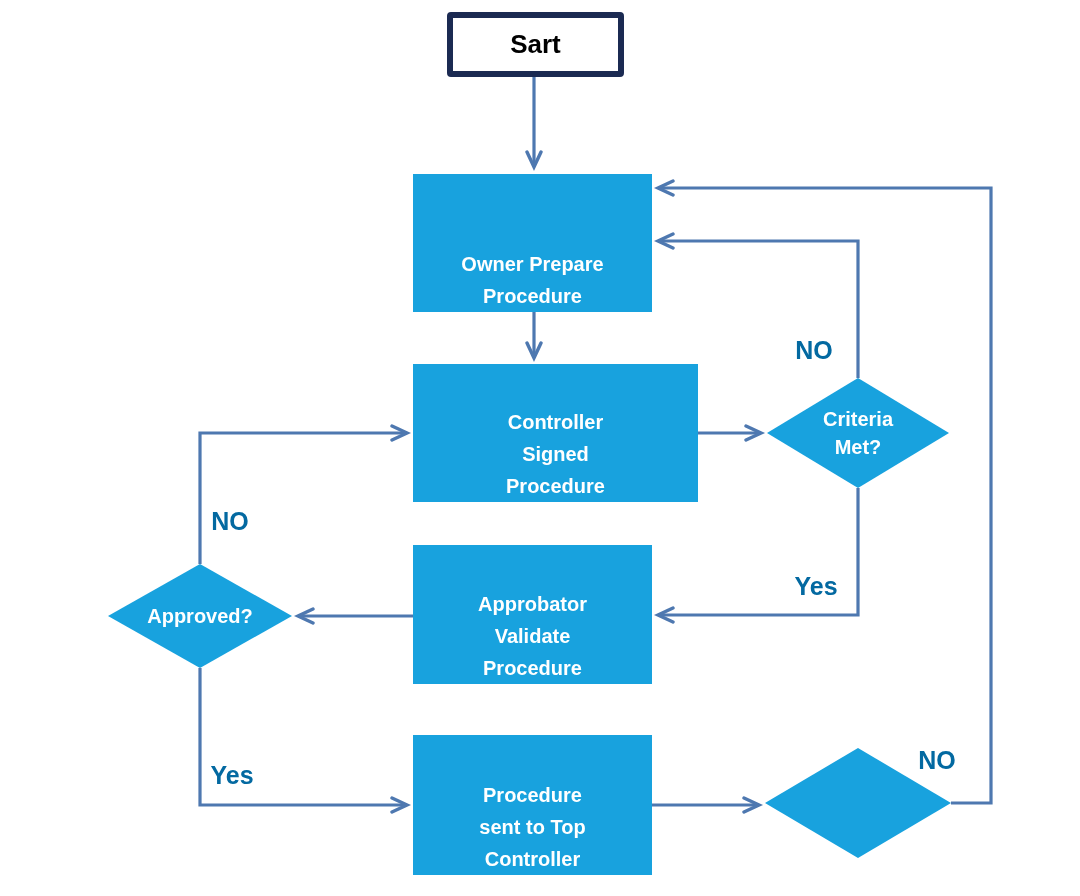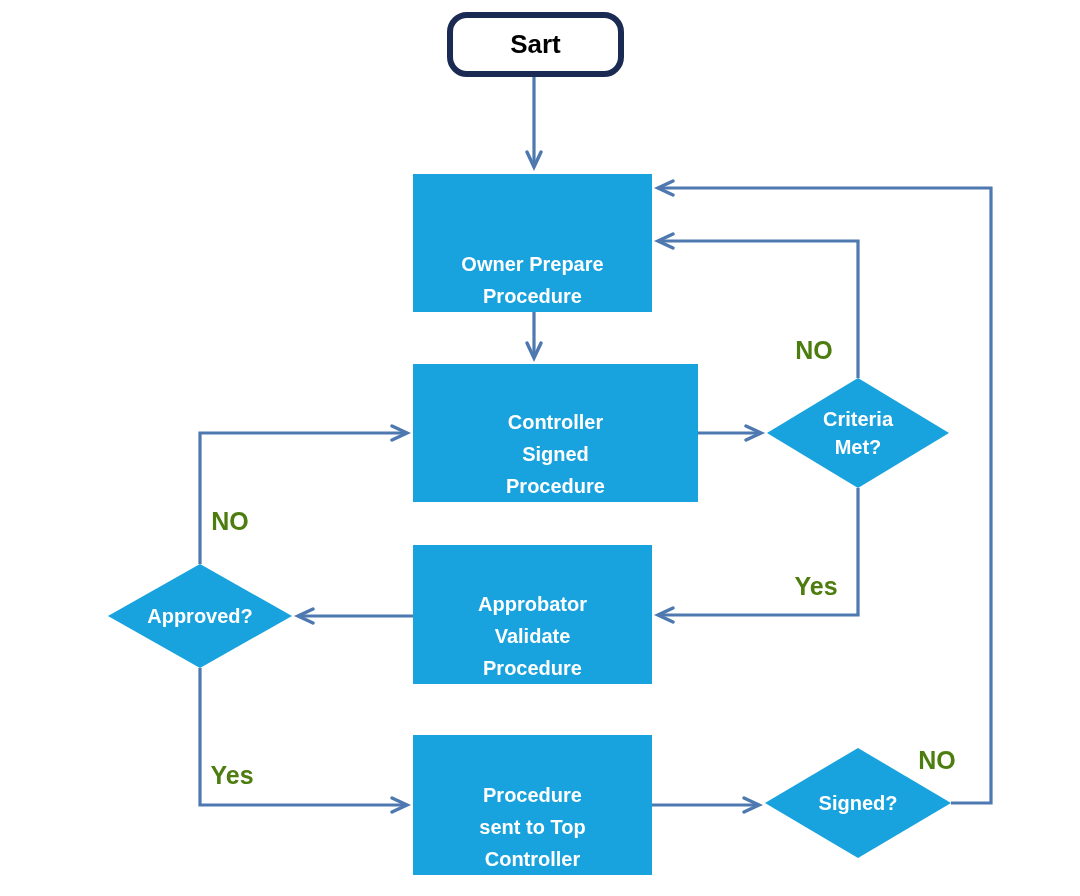--- a/index.html
+++ b/index.html
@@ -42,21 +42,21 @@
     text-align: center;
   }
   .terminator {
     position: absolute;
     left: 447px;
     top: 12px;
     width: 165px;
     height: 53px;
     background: #ffffff;
     border: 6px solid #1B2A52;
-    border-radius: 20px;
+    border-radius: 4px;
     color: #000000;
     font-weight: bold;
     font-size: 26px;
     display: flex;
     align-items: center;
     justify-content: center;
     text-align: right;
   }
   .diamond-text {
     position: absolute;
@@ -67,21 +67,21 @@
     display: flex;
     flex-direction: column;
     align-items: center;
     justify-content: center;
     text-align: center;
     pointer-events: none;
   }
   .edge-label {
     position: absolute;
     width: 64px;
-    color: #4d7c0f;
+    color: #0369a1;
     font-weight: bold;
     font-size: 25px;
     text-align: center;
   }
 </style>
 </head>
 <body>
 
 <div class="canvas">
 
@@ -137,23 +137,20 @@
 
   <div class="diamond-text" style="left:108px; top:564px; width:184px; height:104px;">
     <div>Approved?</div>
   </div>
 
   <div class="diamond-text" style="left:767px; top:378px; width:182px; height:110px;">
     <div>Criteria</div>
     <div>Met?</div>
   </div>
 
-  <div class="diamond-text" style="left:765px; top:748px; width:186px; height:110px;">
-    <div>Signed?</div>
-  </div>
 
   <div class="edge-label" style="left:782px; top:336px;">NO</div>
   <div class="edge-label" style="left:784px; top:572px;">Yes</div>
   <div class="edge-label" style="left:198px; top:507px;">NO</div>
   <div class="edge-label" style="left:200px; top:761px;">Yes</div>
   <div class="edge-label" style="left:905px; top:746px;">NO</div>
 
 </div>
 
 </body></html>

